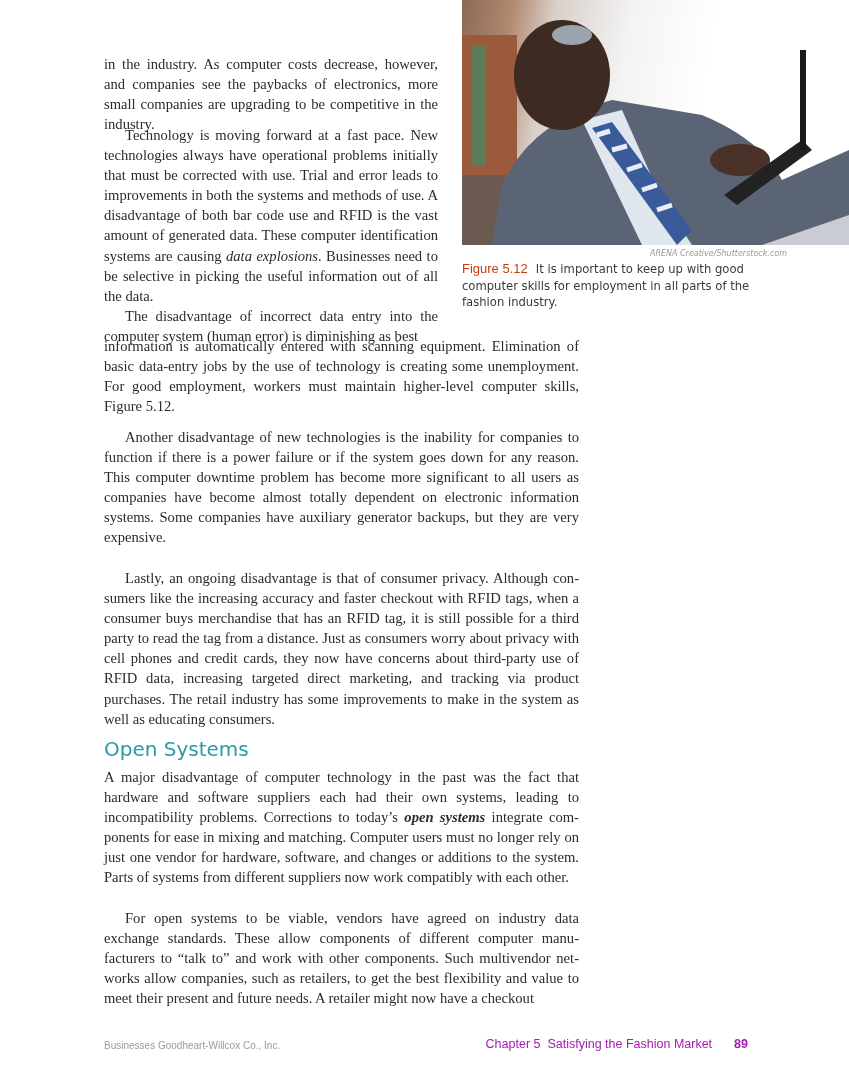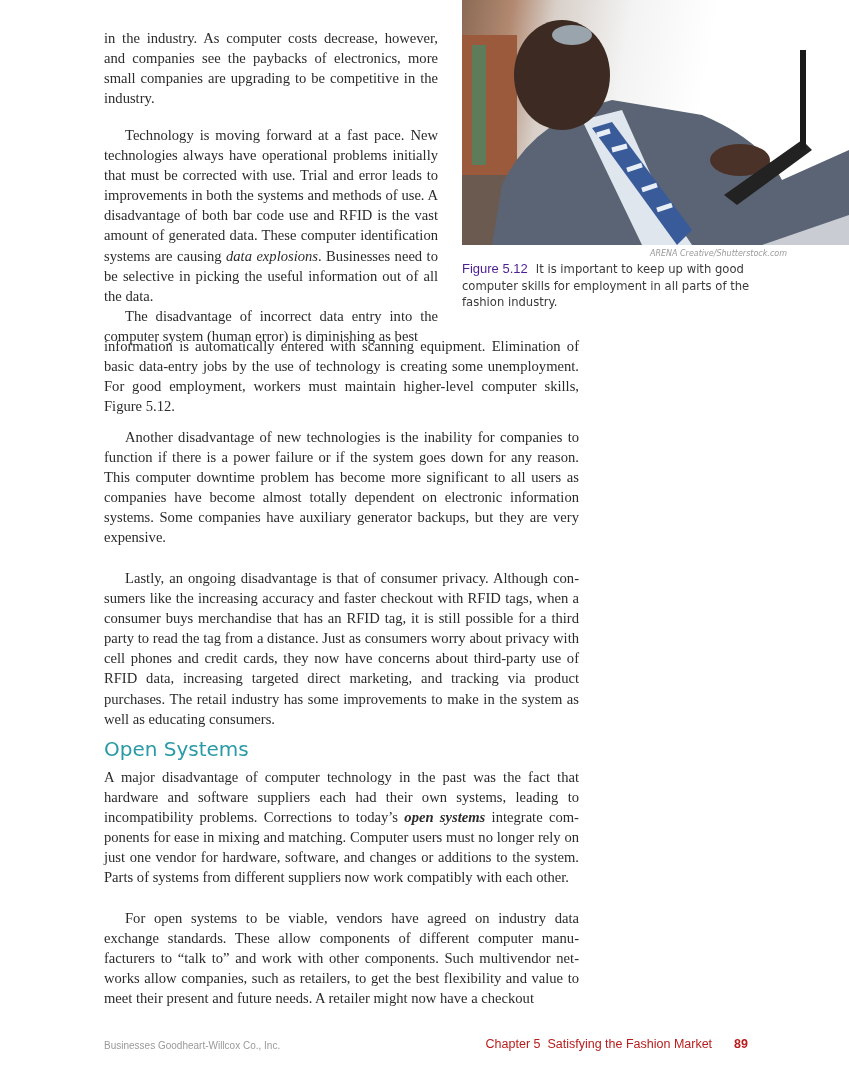--- a/index.html
+++ b/index.html
@@ -38,41 +38,41 @@
   }
   .caption {
     position: absolute;
     left: 462px; top: 261px; width: 320px;
     font-family: "DejaVu Sans", sans-serif;
     font-size: 11.6px;
     line-height: 16.5px;
     color: #3a3a3a;
   }
   .fig-label {
-    color: #4c1d95;
+    color: #c2410c;
     font-family: "Liberation Sans", sans-serif;
     font-size: 13px;
     margin-right: 8px;
   }
   .heading {
     position: absolute;
     left: 104px; top: 737px;
     font-family: "DejaVu Sans", sans-serif;
     font-size: 20px;
     color: #2a9aa6;
     margin: 0;
     font-weight: normal;
   }
   .footer-left {
     position: absolute; left: 104px; top: 1040px;
     font-family: "Liberation Sans", sans-serif; font-size: 10px; color: #9a9a9a;
   }
   .footer-right {
     position: absolute; right: 101px; top: 1037px;
-    font-family: "Liberation Sans", sans-serif; font-size: 12.5px; color: #b91c1c;
+    font-family: "Liberation Sans", sans-serif; font-size: 12.5px; color: #a21caf;
   }
   .page-num { font-weight: bold; margin-left: 22px; }
 </style>
 </head>
 <body>
 
 <div class="photo" role="img" aria-label="Smiling man in a pinstripe suit and striped tie, sunglasses on head, typing on a laptop outdoors">
   <svg width="387" height="245" viewBox="0 0 387 245">
 
     <rect x="0" y="35" width="55" height="140" fill="#9c5a3c"></rect>
@@ -95,21 +95,21 @@
     <path d="M300,245 L387,215 L387,245 Z" fill="#c9ccd2"></path>
   </svg>
 </div>
 
 <div class="credit">ARENA Creative/Shutterstock.com</div>
 
 <div class="caption">
   <span class="fig-label">Figure 5.12</span><span>It is important to keep up with good computer skills for employment in all parts of the fashion industry.</span>
 </div>
 
-<p class="para narrow" style="top:28px;">in the industry. As computer costs decrease, however, and companies see the paybacks of electronics, more small companies are upgrading to be competitive in the industry.</p>
+<p class="para narrow" style="top:54px;">in the industry. As computer costs decrease, however, and companies see the paybacks of electronics, more small companies are upgrading to be competitive in the industry.</p>
 
 <p class="para narrow indent" style="top:125px;"><span>Technology is moving forward at a fast pace. New technologies always have operational problems ini­tially that must be corrected with use. Trial and error leads to improvements in both the systems and meth­ods of use. A disadvantage of both bar code use and RFID is the vast amount of generated data. These com­puter identification systems are causing </span><em>data explo­sions</em><span>. Businesses need to be selective in picking the useful information out of all the data.</span></p>
 
 <p class="para narrow indent" style="top:306px;">The disadvantage of incorrect data entry into the computer system (human error) is diminishing as best</p>
 
 <p class="para wide" style="top:336px;">information is automatically entered with scanning equipment. Elimination of basic data-entry jobs by the use of technology is creating some unemploy­ment. For good employment, workers must maintain higher-level computer skills, Figure 5.12.</p>
 
 <p class="para wide indent" style="top:427px;">Another disadvantage of new technologies is the inability for companies to function if there is a power failure or if the system goes down for any reason. This computer downtime problem has become more significant to all users as companies have become almost totally dependent on electronic information systems. Some companies have auxiliary generator backups, but they are very expensive.</p>
 
 <p class="para wide indent" style="top:568px;">Lastly, an ongoing disadvantage is that of consumer privacy. Although con­sumers like the increasing accuracy and faster checkout with RFID tags, when a consumer buys merchandise that has an RFID tag, it is still possible for a third party to read the tag from a distance. Just as consumers worry about privacy with cell phones and credit cards, they now have concerns about third-party use of RFID data, increasing targeted direct marketing, and tracking via product purchases. The retail industry has some improvements to make in the system as well as educating consumers.</p>

